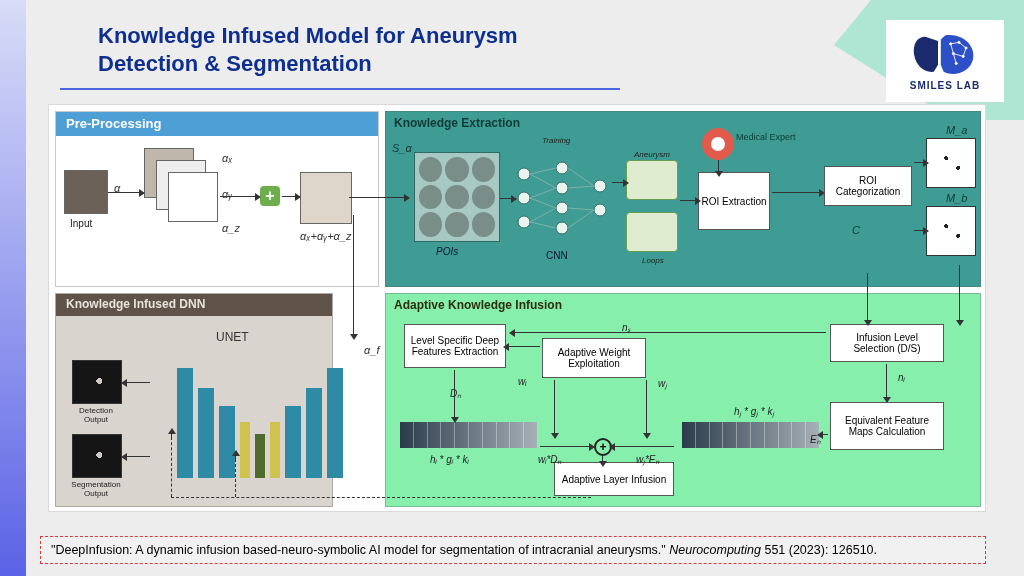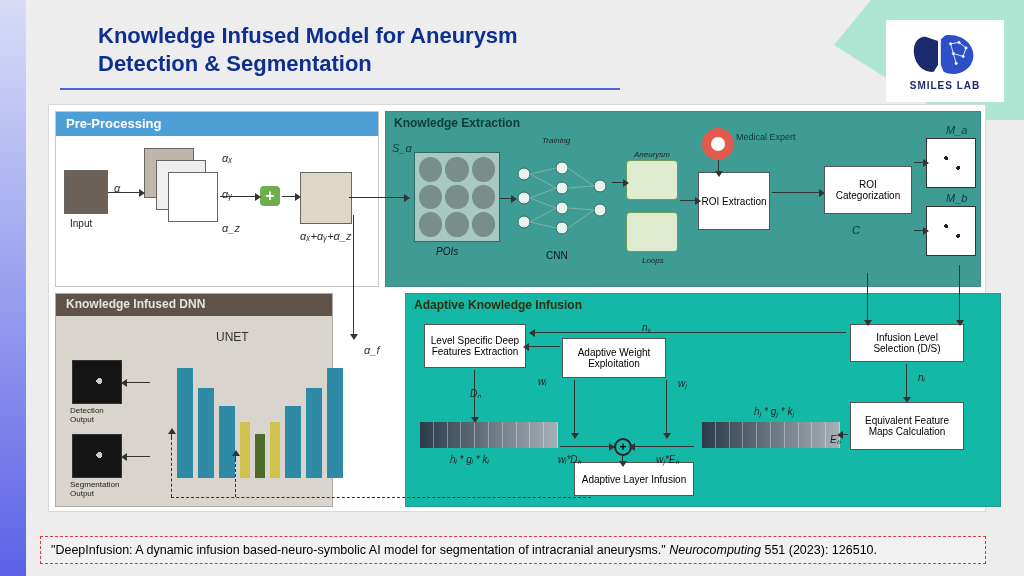--- a/index.html
+++ b/index.html
@@ -151,24 +151,24 @@
   .ublk.c1{height:110px} .ublk.c2{height:90px} .ublk.c3{height:72px}
   .ublk.c4{height:56px;background:#d0c24f} .ublk.c5{height:44px;background:#4f6c2c} .ublk.c7{height:72px}
   .ublk.c8{height:90px} .ublk.c9{height:110px}
   .out-thumb {
     position:absolute; width:50px; height:44px; background:#151515; border:1px solid #333;
   }
   .out-thumb::after{
     content:''; position:absolute; inset:0;
     background: radial-gradient(circle at 55% 48%, #cfc9bf 3px, transparent 3px);
   }
-  .out-cap { position:absolute; font-size:8px; width:52px; color:#222; }
+  .out-cap { position:absolute; font-size:8px; text-align:center; width:52px; color:#222; }
 
   
-  .ak { left: 336px; top: 188px; width: 596px; height: 214px; background:#14b8a6;margin-left:20px; }
+  .ak { left: 336px; top: 188px; width: 596px; height: 214px; background:#86efac; }
   .ak .panel-label { color:#2d2f0f; }
   .blk {
     position:absolute; background:#fff; border:1px solid #555;
     font-size:10px; display:flex; align-items:center; justify-content:center;
     text-align:center; padding:12px 4px;
   }
   .grad-bar {
     position:absolute; height:26px; width:138px;
     background: linear-gradient(90deg,#2b3b4a 0%, #a8b1b8 100%);
     display:grid; grid-template-columns:repeat(10,1fr);
@@ -311,21 +311,21 @@
 
     <div class="mini" style="left:240px; top:48px"></div>
     <span class="mini-label" style="left:248px; top:38px">Aneurysm</span>
     <div class="mini" style="left:240px; top:100px"></div>
     <span class="mini-label" style="left:256px; top:144px">Loops</span>
 
     <div class="expert"></div>
     <span class="expert-label">Medical Expert</span>
 
     <div class="roi-box" style="left:312px; top:60px; width:72px; height:58px">ROI Extraction</div>
-    <div class="roibox2" style="left:438px; top:54px; width:88px; height:48px">ROI Categorization</div>
+    <div class="roibox2" style="left:438px; top:54px; width:88px; height:40px">ROI Categorization</div>
     <span class="side-sym" style="left:466px; top:112px">C</span>
 
     <div class="tiny-out" style="left:540px; top:26px"></div>
     <span class="side-sym" style="left:560px; top:12px">M_a</span>
     <div class="tiny-out" style="left:540px; top:94px"></div>
     <span class="side-sym" style="left:560px; top:80px">M_b</span>
 
     <div class="arrow h r" style="left:114px; top:86px; width:12px"></div>
     <div class="arrow h r" style="left:226px; top:70px; width:12px"></div>
     <div class="arrow h r" style="left:294px; top:88px; width:16px"></div>

